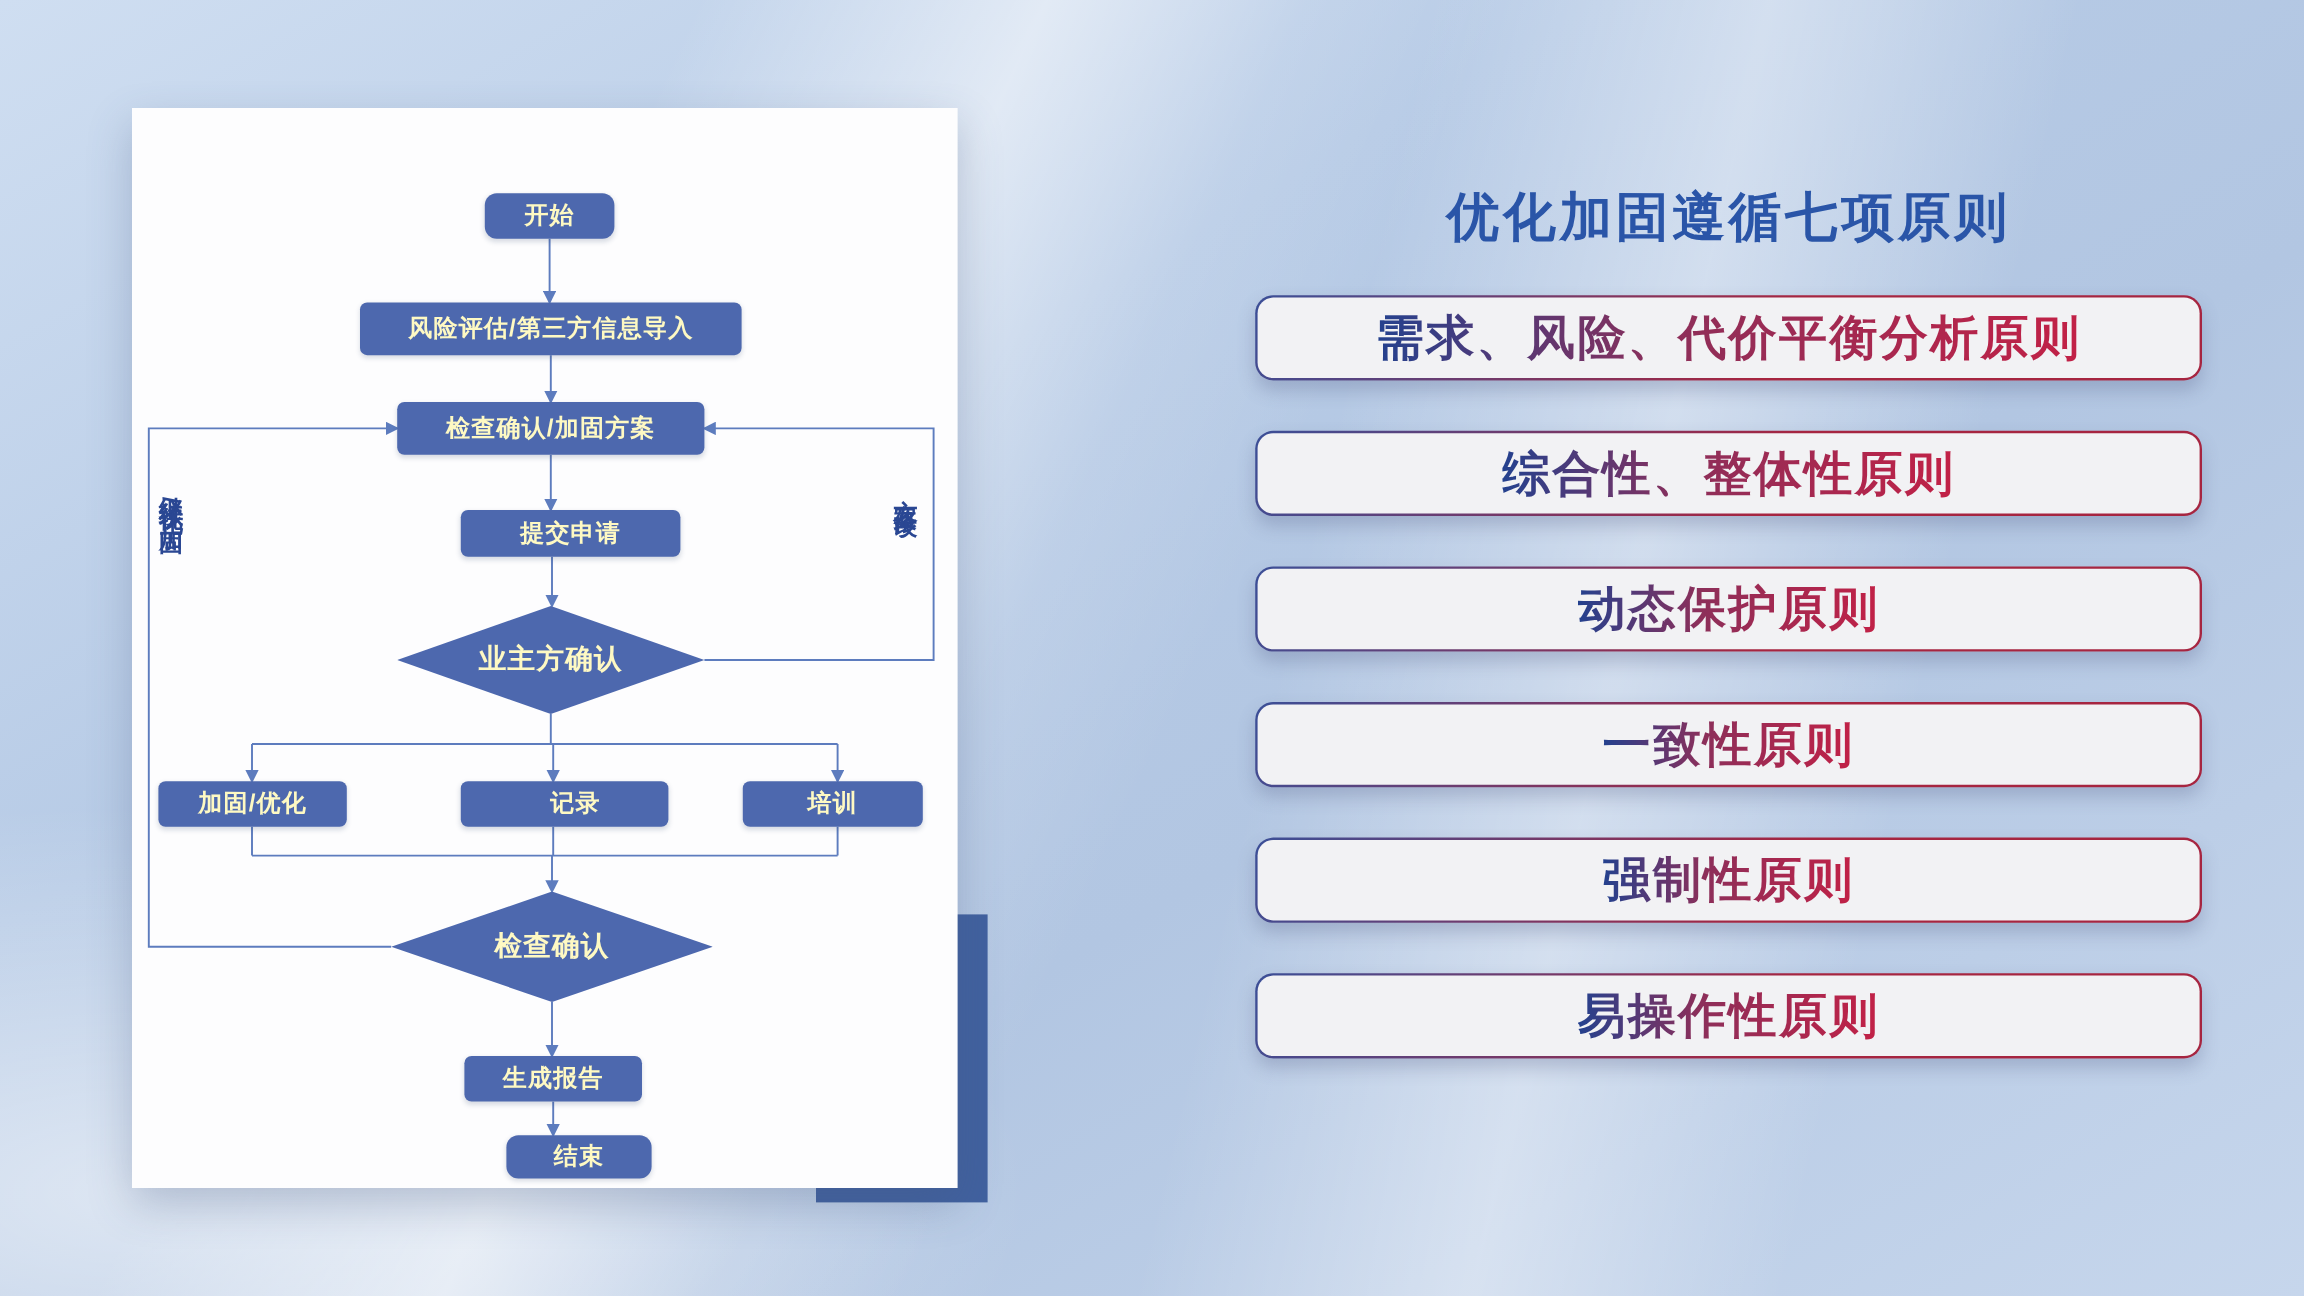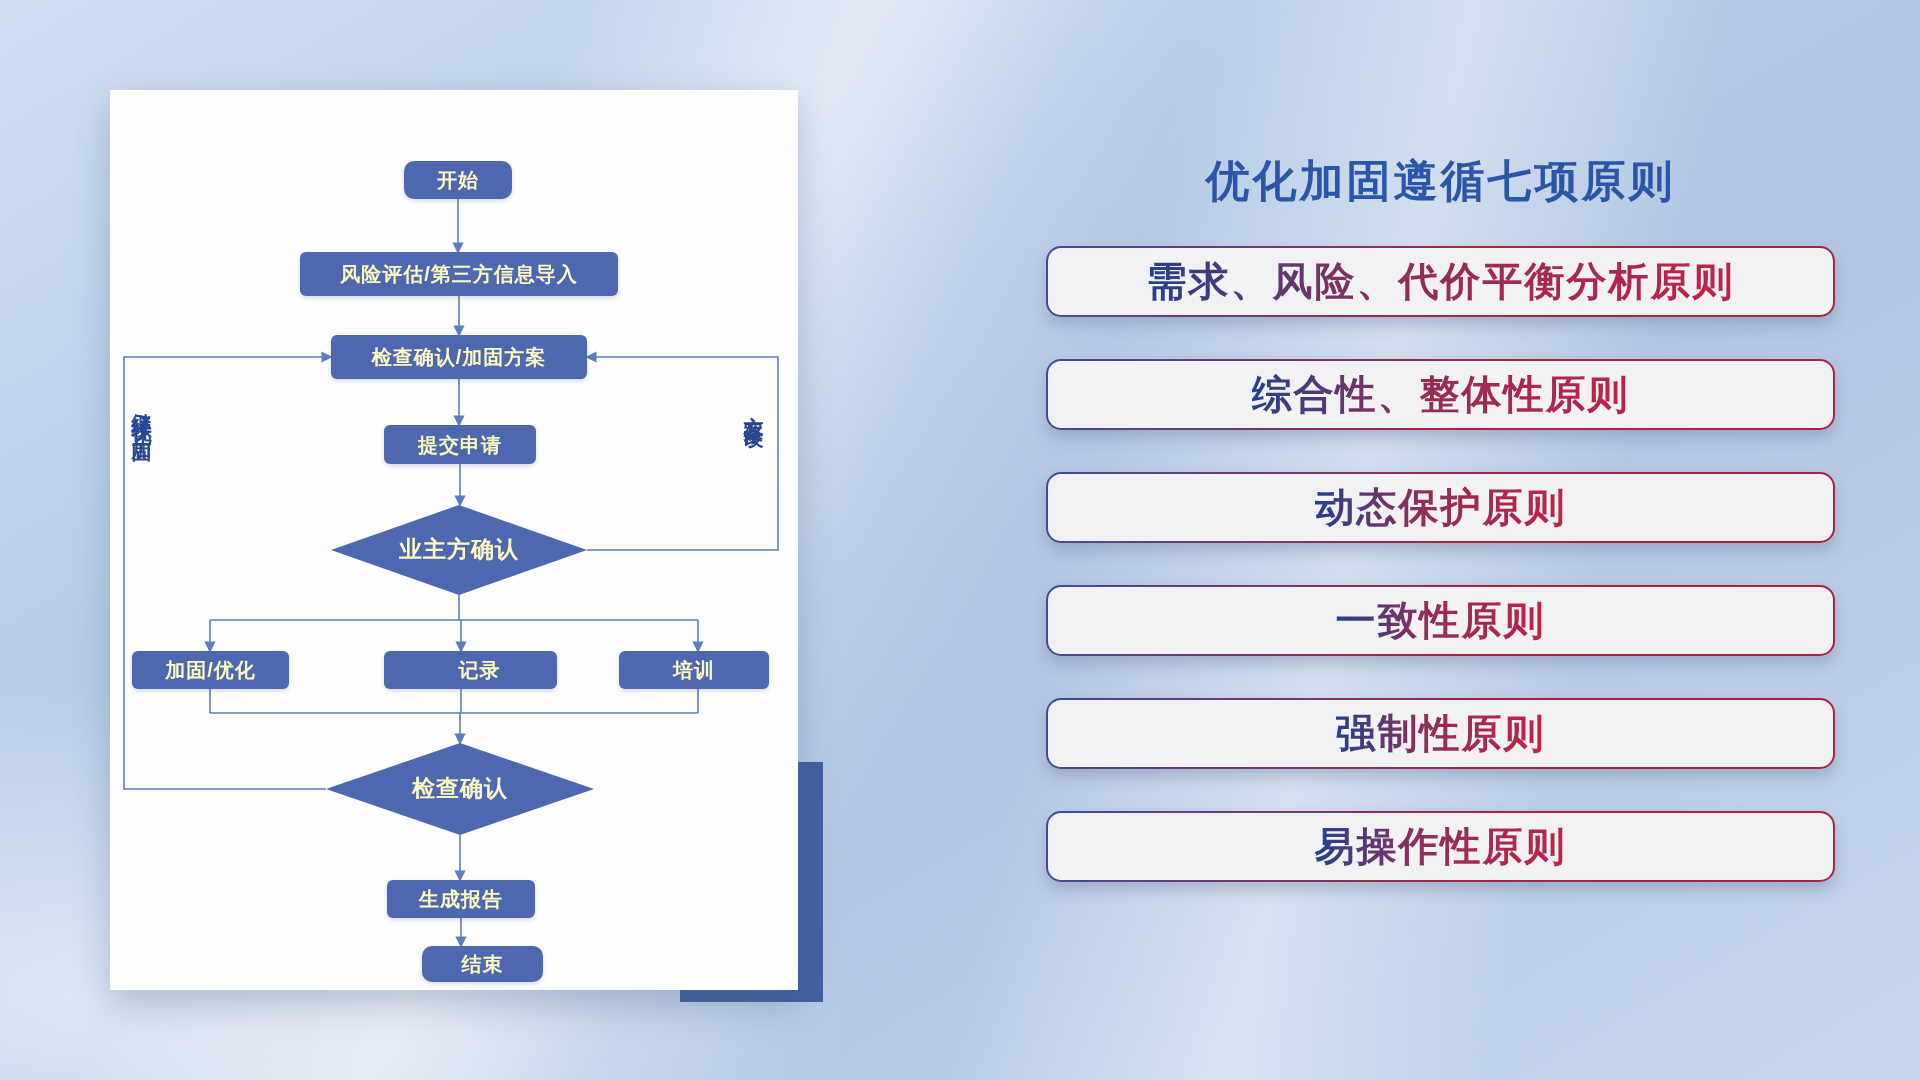--- a/index.html
+++ b/index.html
@@ -112,21 +112,21 @@
       <path class="connector" d="M350,745 V790" marker-end="url(#arrow)"></path>
       <path class="connector" d="M351,828 V856" marker-end="url(#arrow)"></path>
     </svg>
 
     <div class="flow-node" style="left:294px;top:71px;width:108px;height:38px;border-radius:10px;">开始</div>
 
     <div class="flow-node" style="left:190px;top:162px;width:318px;height:44px;">风险评估/第三方信息导入</div>
 
     <div class="flow-node" style="left:221px;top:245px;width:256px;height:44px;">检查确认/加固方案</div>
 
-    <div class="flow-node" style="left:274px;top:335px;width:152px;height:39px;">提交申请</div>
+    <div class="flow-node" style="left:274px;top:335px;width:183px;height:39px;">提交申请</div>
 
     <div class="flow-node flow-diamond" style="left:221px;top:415px;width:256px;height:90px;">业主方确认</div>
 
     <div class="flow-node" style="left:22px;top:561px;width:157px;height:38px;">加固/优化</div>
 
     <div class="flow-node" style="left:274px;top:561px;width:155px;height:38px;padding-left:18px;">记录</div>
 
     <div class="flow-node" style="left:509px;top:561px;width:150px;height:38px;">培训</div>
 
     <div class="flow-node flow-diamond" style="left:216px;top:653px;width:268px;height:92px;">检查确认</div>

